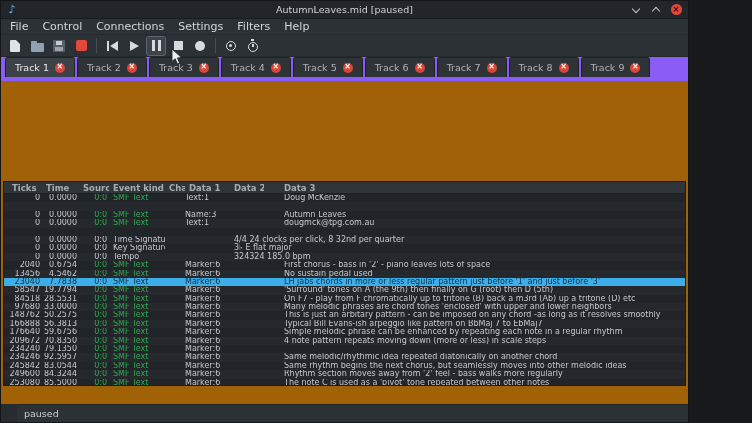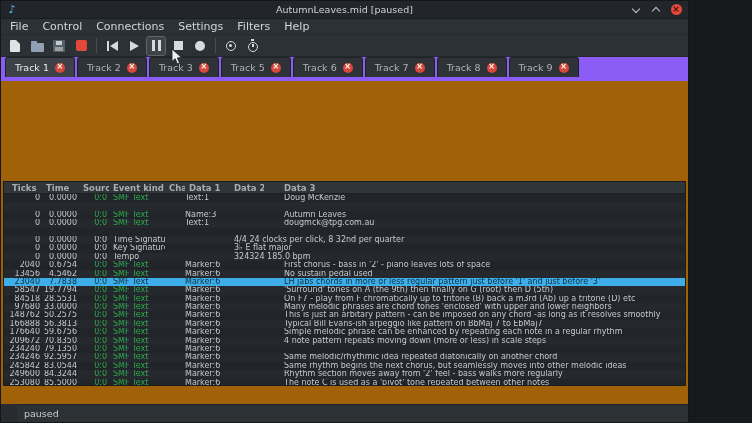--- a/index.html
+++ b/index.html
@@ -169,20 +169,24 @@
       </div>
       <div class="tab">
         <span class="tab-label">Track 2</span>
         <span class="tab-close"></span>
       </div>
       <div class="tab">
         <span class="tab-label">Track 3</span>
         <span class="tab-close"></span>
       </div>
       <div class="tab">
+        <span class="tab-label">Track 4</span>
+        <span class="tab-close"></span>
+      </div>
+      <div class="tab">
         <span class="tab-label">Track 5</span>
         <span class="tab-close"></span>
       </div>
       <div class="tab">
         <span class="tab-label">Track 6</span>
         <span class="tab-close"></span>
       </div>
       <div class="tab">
         <span class="tab-label">Track 7</span>
         <span class="tab-close"></span>

